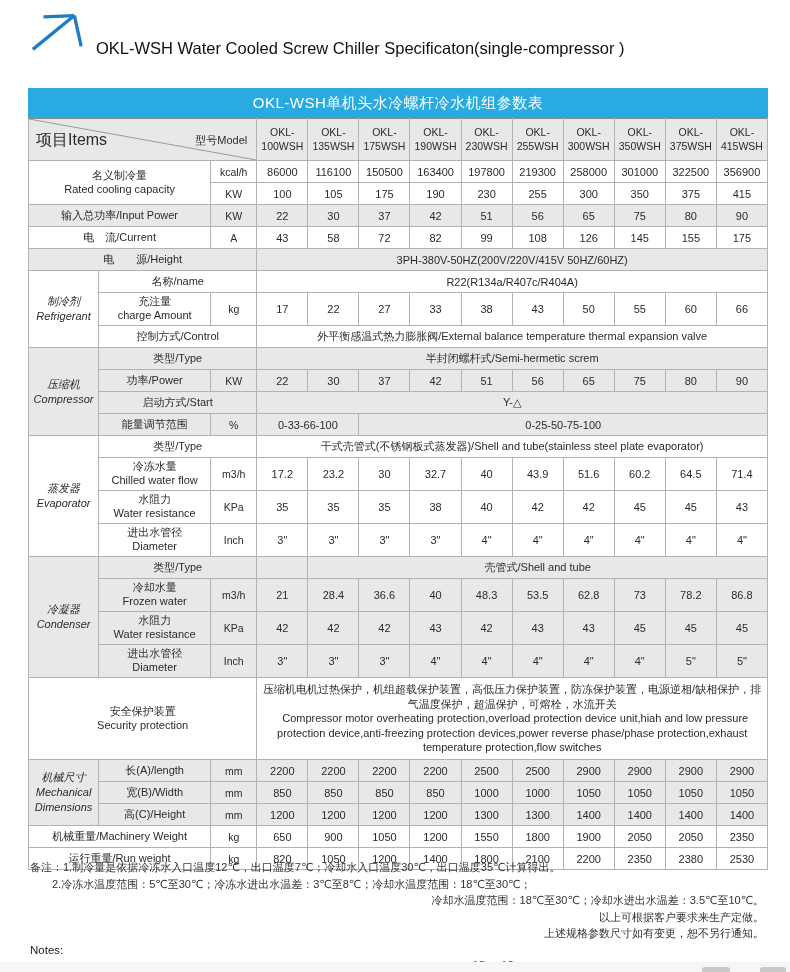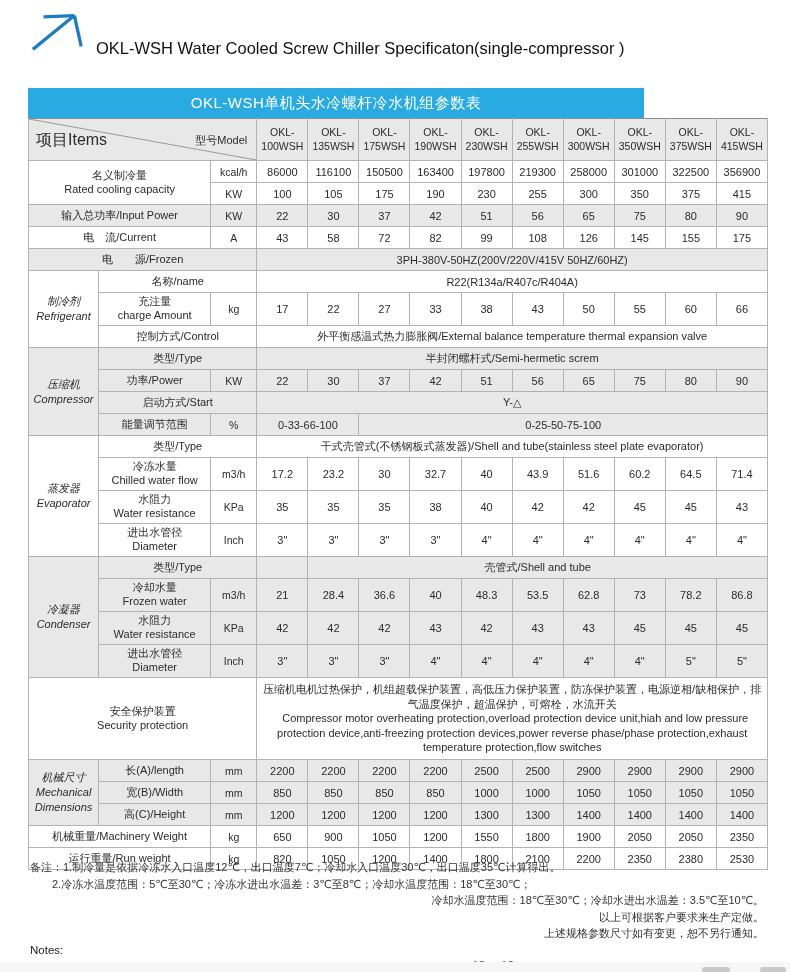--- a/index.html
+++ b/index.html
@@ -12,21 +12,21 @@
   .logo path { stroke:#1e7dc1; stroke-width:3.4; fill:none; }
   .title-zh {
     position:absolute; left:96px; top:5px; font-size:25px; font-weight:bold;
     color:#111; letter-spacing:1px; white-space:nowrap;
   }
   .title-en {
     position:absolute; left:96px; top:39px; font-size:16.5px; color:#111; white-space:nowrap;
   }
   
   .banner {
-    position:absolute; left:28px; top:88px; width:616px; height:30px;
+    position:absolute; left:28px; top:88px; width:740px; height:30px;
     background:#29ABE2; color:#ffffff; font-size:15px;
     display:flex; align-items:center; justify-content:center; letter-spacing:0.5px;
   }
   
   table.spec {
     position:absolute; left:28px; top:118px; width:740px;
     border-collapse:collapse; table-layout:fixed;
     font-size:11px; color:#2b2b2b;
   }
   table.spec td { border:1px solid #b2b2b2; text-align:center; vertical-align:middle; padding:1px 2px; }
@@ -173,21 +173,21 @@
           <td class="val">82</td>
           <td class="val">99</td>
           <td class="val">108</td>
           <td class="val">126</td>
           <td class="val">145</td>
           <td class="val">155</td>
           <td class="val">175</td>
       </tr>
 
       <tr class="g sec">
-        <td colspan="3" class="lbl">电　　源/Frozen</td>
+        <td colspan="3" class="lbl">电　　源/Height</td>
         <td colspan="10" class="wide">3PH-380V-50HZ(200V/220V/415V  50HZ/60HZ)</td>
       </tr>
 
       <tr class="sec">
         <td rowspan="3" class="cat">
           <span class="sub">制冷剂</span>
           <span class="sub">Refrigerant</span>
         </td>
         <td colspan="2" class="lbl">名称/name</td>
         <td colspan="10" class="wide">R22(R134a/R407c/R404A)</td>

